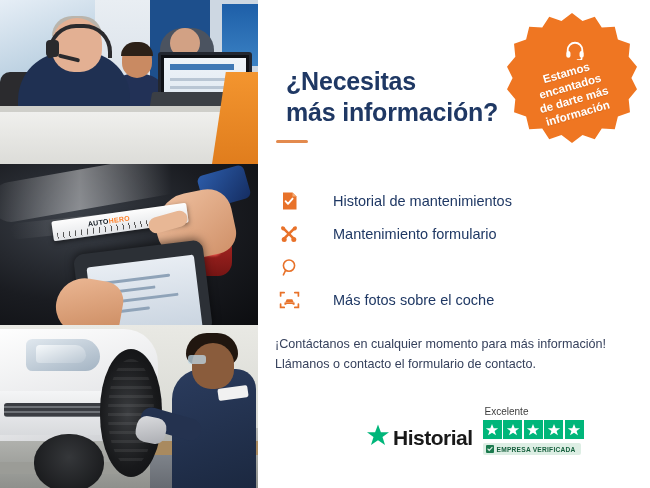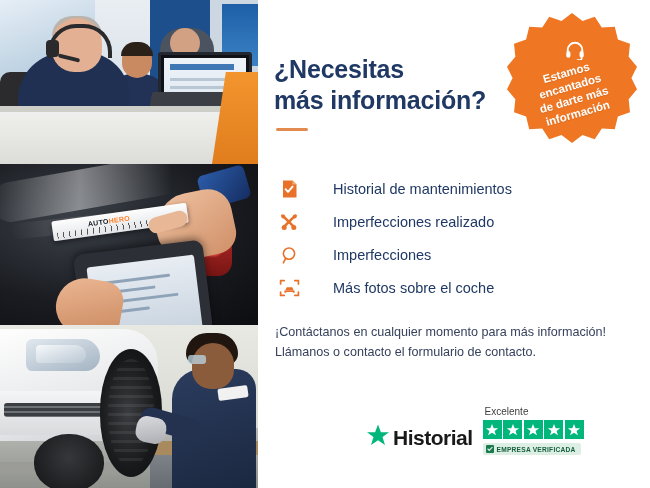--- a/index.html
+++ b/index.html
@@ -146,21 +146,21 @@
     background:#f1f1f1;border-radius:2px;transform:rotate(-8deg);}
 
   
   .content{
     position:relative;
     flex:1;
     padding:54px 0 0 16px;
     box-sizing:border-box;
   }
   .headline{
-    margin:0;
+    margin:12px;
     color:#1f3864;
     font-size:25px;
     font-weight:bold;
     line-height:1.22;
     letter-spacing:-.2px;
     max-width:250px;
   }
   .rule{
     width:32px;height:3px;background:#e38a4e;
     margin:13px 0 0 2px;border-radius:2px;
@@ -389,31 +389,30 @@
             <g stroke="#e8722a" stroke-width="2.6" stroke-linecap="round">
               <path d="M4.4 4.4 L15.2 15.2"></path>
               <path d="M15.4 4.4 L4.6 15.2"></path>
             </g>
             <path d="M2.6 2.4 a2.6 2.6 0 0 0 2.2 4.2 l1.4 -1.4 a2.6 2.6 0 0 0 -3.6 -2.8 Z" fill="#e8722a"></path>
             <path d="M17.4 2.4 a2.6 2.6 0 0 1 -2.2 4.2 l-1.4 -1.4 a2.6 2.6 0 0 1 3.6 -2.8 Z" fill="#e8722a"></path>
             <circle cx="5.2" cy="15.6" r="2.5" fill="#e8722a"></circle>
             <circle cx="14.8" cy="15.6" r="2.5" fill="#e8722a"></circle>
           </svg>
         </span>
-        <span class="feature-label">Imperfecciones realizado</span>
+        <span class="feature-label">Mantenimiento formulario</span>
       </li>
 
       <li class="feature">
         <span class="feature-icon">
           <svg width="19" height="19" viewBox="0 0 19 19">
             <circle cx="9" cy="7.6" r="5.6" stroke="#e8722a" stroke-width="1.6" fill="none"></circle>
             <path d="M5.6 12.4 L3.4 16.8" stroke="#e8722a" stroke-width="1.6" stroke-linecap="round"></path>
           </svg>
         </span>
-        <span class="feature-label">Imperfecciones</span>
       </li>
 
       <li class="feature">
         <span class="feature-icon">
           <svg width="21" height="20" viewBox="0 0 21 20">
             <g stroke="#e8722a" stroke-width="1.7" fill="none" stroke-linecap="round">
               <path d="M1.6 6 V2.6 H5.2"></path>
               <path d="M19.4 6 V2.6 H15.8"></path>
               <path d="M1.6 14 V17.4 H5.2"></path>
               <path d="M19.4 14 V17.4 H15.8"></path>

